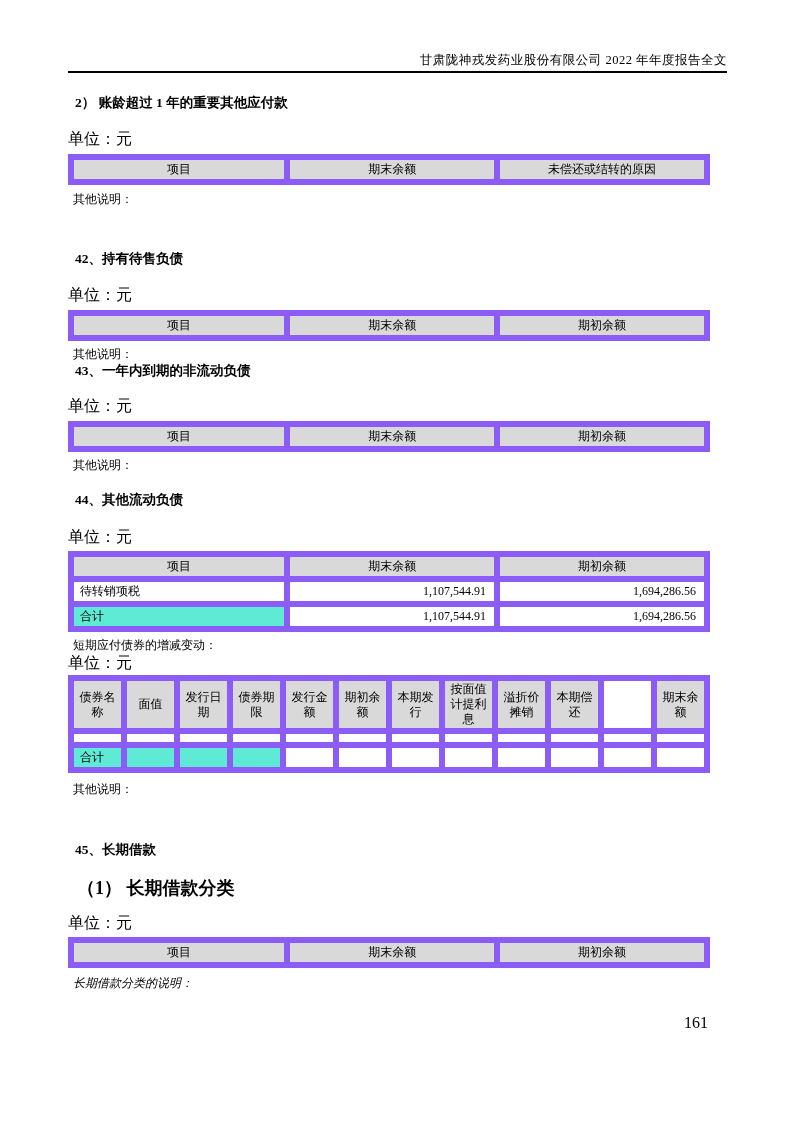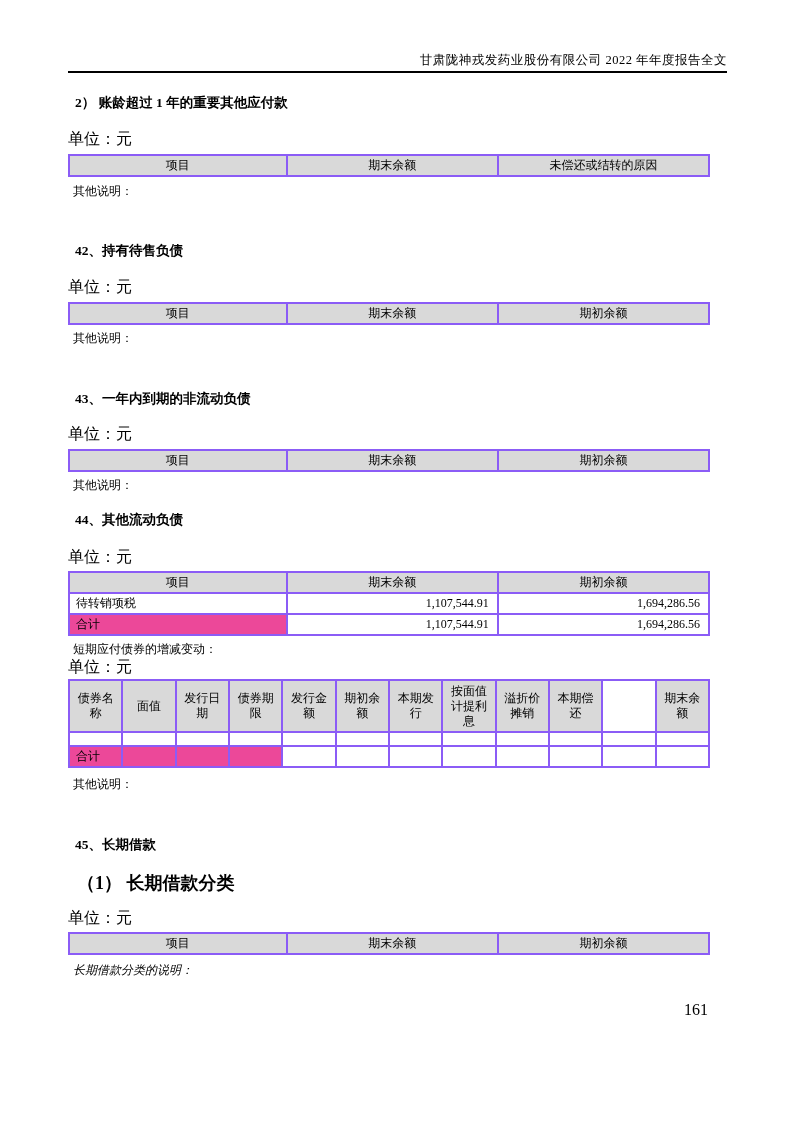--- a/index.html
+++ b/index.html
@@ -44,53 +44,53 @@
   }
 
   
   table {
     border-collapse: collapse;
     width: 642px;
     table-layout: fixed;
     border: 2px solid #000;
   }
   th, td {
-    border: 2px solid #8b5cf6;
+    border: 6px solid #8b5cf6;
     font-size: 12px;
     font-weight: normal;
     height: 20px;
     padding: 1px 4px;
     overflow: hidden;
     margin-left: 28px;
   }
   th { background: #d9d9d9; text-align: center; }
   td.cell-item { text-align: left; padding-left: 6px; }
   td.cell-num { text-align: right; padding-right: 8px; }
-  td.total-shade { background: #ec4899; }
+  td.total-shade { background: #5eead4; }
 
   
   .bond-table th {
     height: 52px; padding: 1px 3px; line-height: 15px;
     vertical-align: middle; word-break: break-all;
   }
   .bond-table th.blank-col { background: #ffffff; }
   .bond-table tr.bond-empty td { height: 14px; }
   .bond-table tr.bond-total td { height: 19px; }
   .bond-table td.cell-item { padding-left: 6px; }
 
   
   .mt-h2     { margin-top: 21px; }
   .mt-unit1  { margin-top: 20px; }
   .mt-table1 { margin-top: 8px;  }
   .mt-note1  { margin-top: 7px;  }
   .mt-h42    { margin-top: 43px; }
   .mt-unit2  { margin-top: 20px; }
   .mt-table2 { margin-top: 8px;  }
   .mt-note2  { margin-top: 6px;  }
-  .mt-h43    { margin-top: 44px; }
+  .mt-h43    { }
   .mt-unit3  { margin-top: 19px; }
   .mt-table3 { margin-top: 8px;  }
   .mt-note3  { margin-top: 6px;  }
   .mt-h44    { margin-top: 18px; }
   .mt-unit4  { margin-top: 21px; }
   .mt-table4 { margin-top: 7px;  }
   .mt-bnote  { margin-top: 6px;  }
   .mt-unit4b { margin-top: 2px;  }
   .mt-btable { margin-top: 5px;  }
   .mt-note4  { margin-top: 9px;  }

